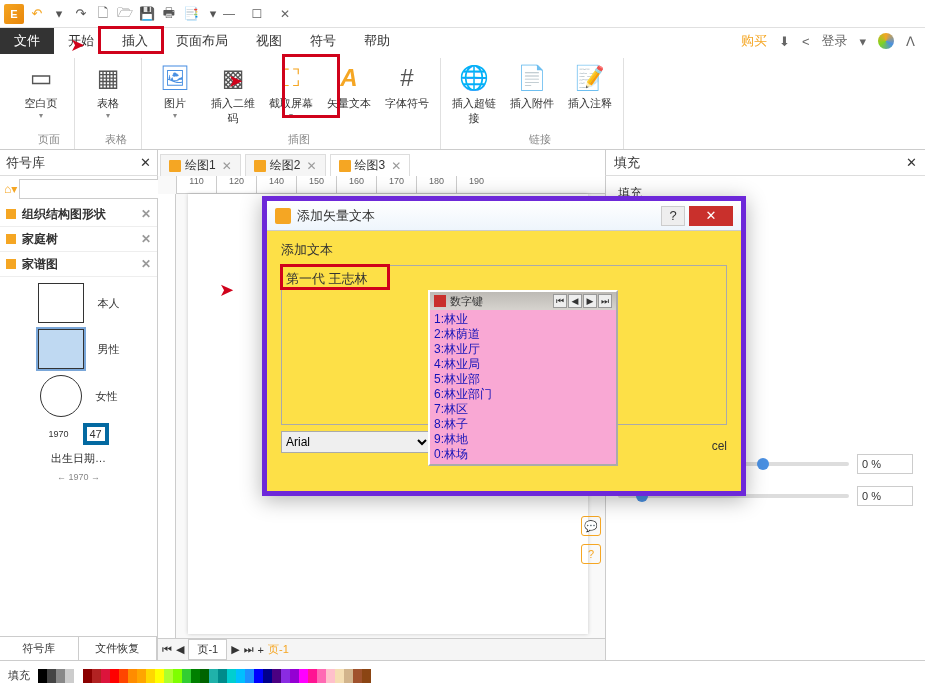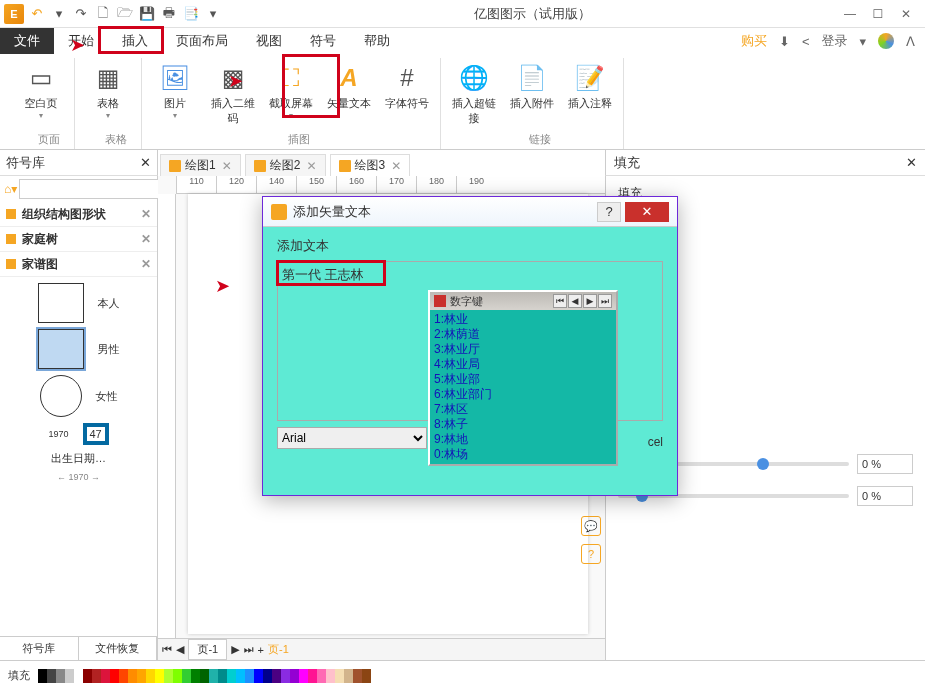--- a/index.html
+++ b/index.html
@@ -88,21 +88,21 @@
 .rightpanel .slider { flex:1; height:4px; background:#ddd; border-radius:2px; position:relative;}
 .rightpanel .slider .thumb { position:absolute; width:12px;height:12px;background:#4a90e2;border-radius:50%;top:-4px;}
 .rightpanel .spin { width:56px; height:20px; border:1px solid #ccc; display:flex; align-items:center; padding:0 4px; font-size:11px;}
 
 
 .statusbar { position:absolute; bottom:0; left:0; right:0; height:30px; background:#fff; border-top:1px solid #ccc; display:flex; align-items:center; padding:0 8px; font-size:11px;}
 .statusbar .swatches { display:flex; margin-left:8px;}
 .statusbar .sw { width:9px; height:14px;}
 
 
-.dialog { position:absolute; left:262px; top:196px; width:416px; height:300px; background:#5eead4; border:1px solid #6d28d9; box-shadow:0 4px 20px rgba(0,0,0,0.3); z-index:20;}
+.dialog { position:absolute; left:262px; top:196px; width:484px; height:300px; background:#fde047; border:5px solid #6d28d9; box-shadow:0 4px 20px rgba(0,0,0,0.3); z-index:20;}
 .dialog .dtitle { height:30px; background:linear-gradient(#fff,#eef5fc); border-bottom:1px solid #ccc; display:flex; align-items:center; padding:0 8px; font-size:13px;}
 .dialog .dtitle .dlogo { width:16px;height:16px;background:#f5a623;border-radius:2px;margin-right:6px;}
 .dialog .dtitle .dbtns { margin-left:auto; display:flex; gap:4px;}
 .dialog .dtitle .dbtns .help { width:24px;height:20px;background:#eee;border:1px solid #ccc;display:flex;align-items:center;justify-content:center;}
 .dialog .dtitle .dbtns .close { width:44px;height:20px;background:#c9302c;color:#fff;display:flex;align-items:center;justify-content:center;}
 .dialog .dbody { padding:10px 14px; position:relative;}
 .dialog .dlabel { font-size:13px; margin-bottom:6px;}
 .dialog .dtextwrap { border:1px solid #aaa; height:160px; padding:4px; position:relative;}
 .dialog .dtextwrap .typed { font-size:13px;}
 .dialog .red-box-text { position:absolute; left:-2px; top:-2px; width:110px; height:26px; border:3px solid #d0021b; pointer-events:none;}
@@ -110,21 +110,21 @@
 .dialog .dfont select { width:150px; height:22px; border:1px solid #aaa; font-size:12px;}
 .dialog .dfoot { position:absolute; bottom:10px; right:14px; display:flex; gap:8px;}
 .dialog .red-arrow3 { position:absolute; left:-48px; top:78px; color:#d0021b; font-size:18px;}
 
 
 .ime { position:absolute; left:428px; top:290px; width:190px; background:#d6d3ce; border:2px outset #fff; z-index:30; font-size:12px;}
 .ime .imetitle { height:18px; background:linear-gradient(#bdbab5,#d6d3ce); display:flex; align-items:center; padding:0 4px; font-size:11px;}
 .ime .imetitle .il { width:12px;height:12px;background:#c9302c;margin-right:4px;}
 .ime .imetitle .nav { margin-left:auto; display:flex; gap:1px;}
 .ime .imetitle .nav span{ width:14px;height:14px;background:#eee;border:1px solid #999;display:flex;align-items:center;justify-content:center;font-size:9px;}
-.ime .imelist { background:#14b8a6; padding:2px 4px;}
+.ime .imelist { background:#f9a8d4; padding:2px 4px;}
 .ime .imelist div { color:#1412b8; font-size:12px; line-height:15px;}
 
 
 .lp-top { position:absolute; top:150px; left:0; width:158px; height:26px; border-right:1px solid #ccc; border-bottom:1px solid #ddd; display:flex; align-items:center; padding:0 6px; font-size:13px; background:#fff;}
 .lp-top .x{ margin-left:auto;}
 .rp-top { position:absolute; top:150px; right:0; width:320px; height:26px; border-left:1px solid #ccc; border-bottom:1px solid #ddd; display:flex; align-items:center; padding:0 8px; font-size:13px; background:#fff;}
 .rp-top .x{ margin-left:auto;}
 </style>
 </head>
 <body>
@@ -135,21 +135,20 @@
     <div class="qicon" style="color:#f5a623">↶</div>
     <div class="qicon">▾</div>
     <div class="qicon">↷</div>
     <div class="qicon">🗋</div>
     <div class="qicon">🗁</div>
     <div class="qicon">💾</div>
     <div class="qicon">🖶</div>
     <div class="qicon">📑</div>
     <div class="qicon">▾</div>
   </div>
-  <div class="title">亿图图示（试用版）</div>
   <div class="wincontrols">
     <span>—</span>
     <span>☐</span>
     <span>✕</span>
   </div>
 </div>
 
 <div class="menubar">
   <div class="mitem file">文件</div>
   <div class="mitem">开始</div>

